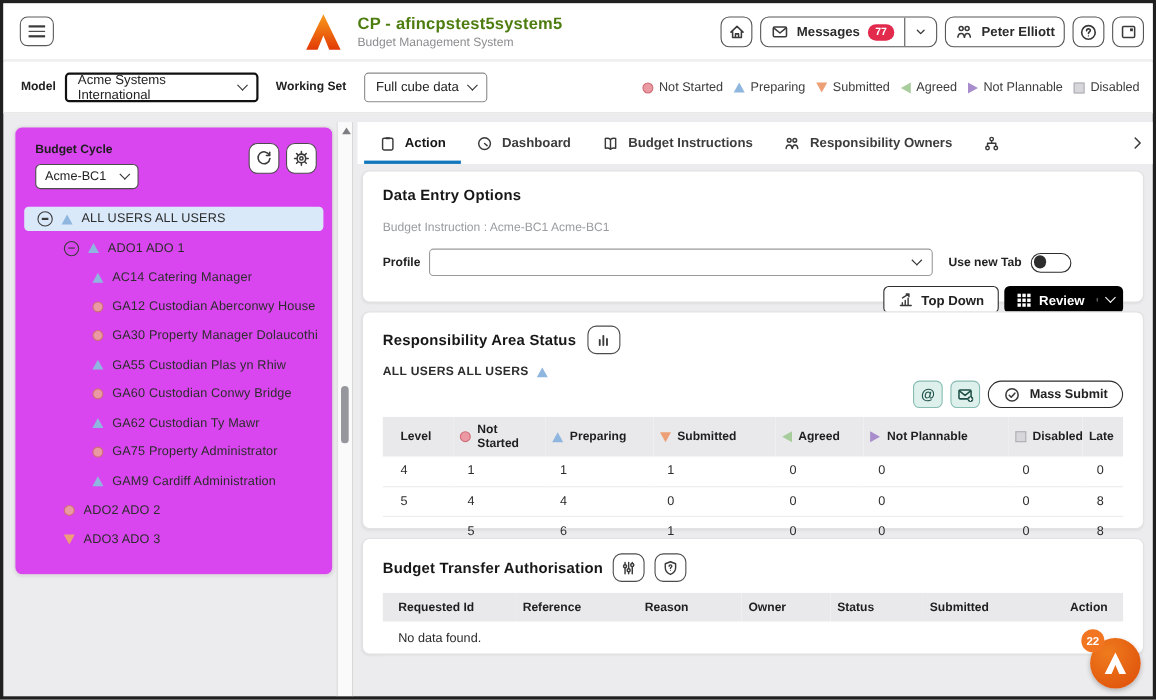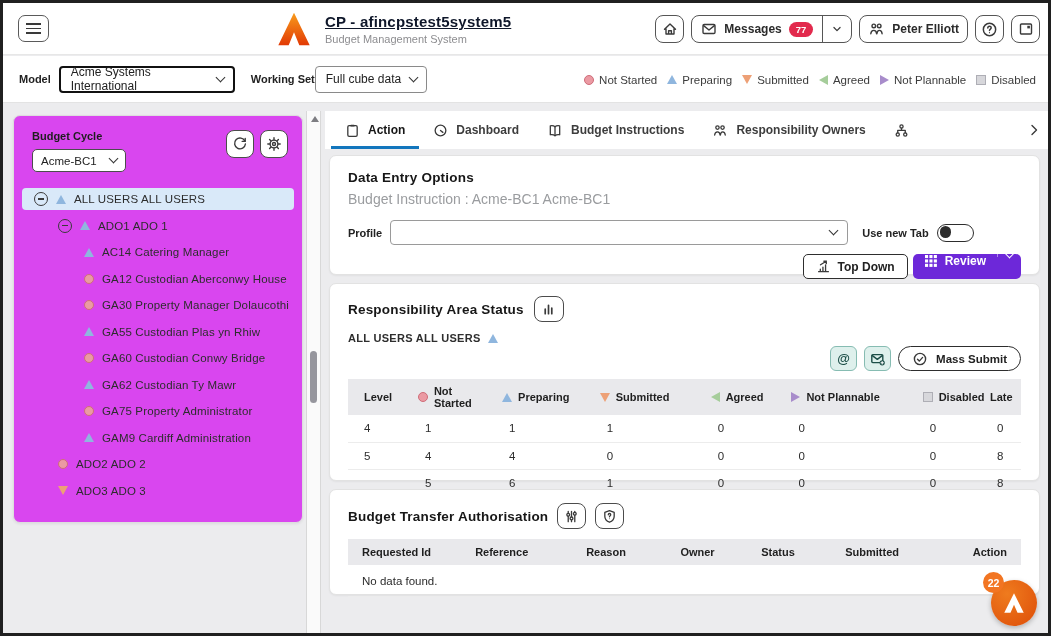--- a/index.html
+++ b/index.html
@@ -10,37 +10,37 @@
     border:3px solid #202020; overflow:hidden; color:#2b2b2b;
   }
   svg { display:block; }
   .ic { stroke:#3a3a3a; fill:none; stroke-width:1.4; stroke-linecap:round; stroke-linejoin:round; }
 
   
   .header { position:absolute; left:0; top:0; right:0; height:52px; background:#fff; border-bottom:1px solid #e7e7e7; display:flex; align-items:center; }
   .hamburger { width:31px; height:27px; border:1.5px solid #5a5a5a; border-radius:7px; margin-left:15px; display:flex; flex-direction:column; justify-content:center; gap:3px; align-items:center; cursor:pointer; background:#fff;}
   .hamburger i { display:block; width:15px; height:1.6px; background:#3a3a3a; }
   .brand { position:absolute; left:272px; top:6px; display:flex; align-items:center; gap:12px; }
-  .brand-title { font-size:15px; font-weight:bold; color:#0f172a; letter-spacing:.2px;text-decoration:underline; }
+  .brand-title { font-size:15px; font-weight:bold; color:#4d7c0f; letter-spacing:.2px; }
   .brand-sub { font-size:11px; color:#8d8d90; margin-top:3px; }
   .hdr-right { position:absolute; right:8px; top:12px; display:flex; align-items:center; gap:7px; }
   .hbtn { height:28px; border:1.5px solid #565656; border-radius:8px; background:#fff; display:flex; align-items:center; gap:7px; padding:0 8px; font-size:12px; font-weight:bold; color:#2b2b2b; cursor:pointer; }
   .hbtn.sq { width:29px; justify-content:center; padding:0; }
   .msg-group { display:flex; align-items:stretch; height:28px; border:1.5px solid #565656; border-radius:8px; background:#fff; overflow:hidden; }
   .msg-main { display:flex; align-items:center; gap:7px; padding:0 9px; font-size:12px; font-weight:bold; cursor:pointer; }
   .msg-badge { background:#e22a4d; color:#fff; font-size:9.5px; font-weight:bold; border-radius:9px; padding:2px 7px; }
   .msg-caret { display:flex; align-items:center; padding:0 7px; border-left:1.5px solid #565656; cursor:pointer; }
 
   
   .model-bar { position:absolute; left:0; top:53px; right:0; height:47px; background:#fff; border-bottom:1px solid #e3e3e3; display:flex; align-items:center; }
   .fld-label { font-size:11px; font-weight:bold; color:#222; }
   .select { display:flex; align-items:center; justify-content:space-between; background:#fff; cursor:pointer; font-size:12px; color:#222; }
   .chev { width:7px; height:7px; border-right:1.6px solid #333; border-bottom:1.6px solid #333; transform:rotate(45deg); margin-top:-4px; }
   .model-select { width:176px; height:27px; border:2px solid #111; border-radius:4px; padding:0 9px 0 10px; margin-left:8px; }
-  .ws-select { width:112px; height:27px; border:1.3px solid #8a8a8a; border-radius:4px; padding:0 9px 0 10px; margin-left:0; }
+  .ws-select { width:112px; height:27px; border:1.3px solid #8a8a8a; border-radius:4px; padding:0 9px 0 10px; margin-left:16px; }
   .legend { position:absolute; right:12px; top:0; height:47px; display:flex; align-items:center; gap:10px; }
   .legend-item { display:flex; align-items:center; gap:5px; font-size:11.5px; color:#3c3c3c; }
 
   
   .shape { display:inline-block; width:0; height:0; flex:none; }
   .shape.circle { width:10px; height:10px; border-radius:50%; background:#eb9aa3; border:1px solid #cf6d79; }
   .shape.square { width:10px; height:10px; background:#d7d7db; border:1px solid #aeaeb5; }
   .shape.tri-up { border-left:5px solid transparent; border-right:5px solid transparent; border-bottom:9px solid #8fb6de; }
   .shape.tri-down { border-left:5px solid transparent; border-right:5px solid transparent; border-top:9px solid #eda076; }
   .shape.tri-left { border-top:5px solid transparent; border-bottom:5px solid transparent; border-right:9px solid #a6cd9b; }
@@ -73,29 +73,29 @@
   .tab { display:flex; align-items:center; gap:8px; padding:0 14px; font-size:12px; color:#3d3d3d; font-weight:bold; cursor:pointer; position:relative; white-space:nowrap; }
   .tab.active { color:#161616; }
   .tab.active::after { content:""; position:absolute; left:0; right:0; bottom:0; height:3px; background:#1276bd; }
   .tab-more { position:absolute; right:6px; top:0; bottom:0; display:flex; align-items:center; cursor:pointer; }
 
   
   .card { position:absolute; left:326px; right:8px; background:#fff; border:1px solid #e2e2e2; border-radius:7px; box-shadow:0 1px 2px rgba(0,0,0,.05); }
   .card-title { font-size:13.5px; font-weight:bold; color:#171717; letter-spacing:.2px; }
 
   #card-entry { top:152px; height:120px; padding:14px 18px; }
-  .entry-sub { font-size:14px; color:#9a9c9f; margin-top:6px; }
+  .entry-sub { font-size:11px; color:#9a9c9f; margin-top:16px; }
   .entry-row { display:flex; align-items:center; margin-top:13px; gap:8px; }
   .profile-select { width:458px; height:25px; border:1.2px solid #9a9a9a; border-radius:4px; padding:0 10px; }
   .newtab-wrap { display:flex; align-items:center; gap:8px; margin-left:6px; }
   .toggle { width:37px; height:18px; border:1.6px solid #2d2d2d; border-radius:10px; position:relative; background:#fff; cursor:pointer; }
   .toggle .knob { position:absolute; left:2px; top:1.6px; width:11.5px; height:11.5px; border-radius:50%; background:#2d2d2d; }
   .entry-actions { display:flex; justify-content:flex-end; gap:5px; margin-top:9px; }
   .btn-topdown { height:25px; border:1.5px solid #2e2e2e; border-radius:5px; background:#fff; display:flex; align-items:center; gap:7px; padding:0 12px; font-size:12px; font-weight:bold; color:#222; cursor:pointer; }
-  .btn-review { height:25px; border-radius:5px; background:#6d28d9; color:#fff; display:flex; align-items:flex-start; cursor:pointer; overflow:hidden; }
+  .btn-review { height:25px; border-radius:5px; background:#000000; color:#fff; display:flex; align-items:center; cursor:pointer; overflow:hidden; }
   .btn-review .rv-main { display:flex; align-items:center; gap:7px; padding:0 11px; font-size:12px; font-weight:bold; }
   .btn-review .rv-caret { display:flex; align-items:center; padding:0 8px; border-left:1px solid rgba(255,255,255,.45); }
   .btn-review .chev { border-color:#fff; }
 
   #card-resp { top:280px; height:198px; padding:12px 18px; }
   .resp-head { display:flex; align-items:center; gap:10px; }
   .resp-context { display:flex; align-items:center; gap:7px; margin-top:10px; font-size:11px; font-weight:bold; color:#2e2e2e; letter-spacing:.3px; }
   .resp-actions { display:flex; justify-content:flex-end; align-items:center; gap:7px; margin-top:2px; }
   .teal-btn { width:27px; height:25px; background:#def0ec; border:1.3px solid #86bcb2; border-radius:6px; display:flex; align-items:center; justify-content:center; cursor:pointer; font-weight:bold; color:#1d4f48; font-size:13px; }
   .btn-mass { height:25px; border:1.5px solid #2e2e2e; border-radius:13px; background:#fff; display:flex; align-items:center; gap:8px; padding:0 13px; font-size:11.5px; font-weight:bold; color:#222; cursor:pointer; }

